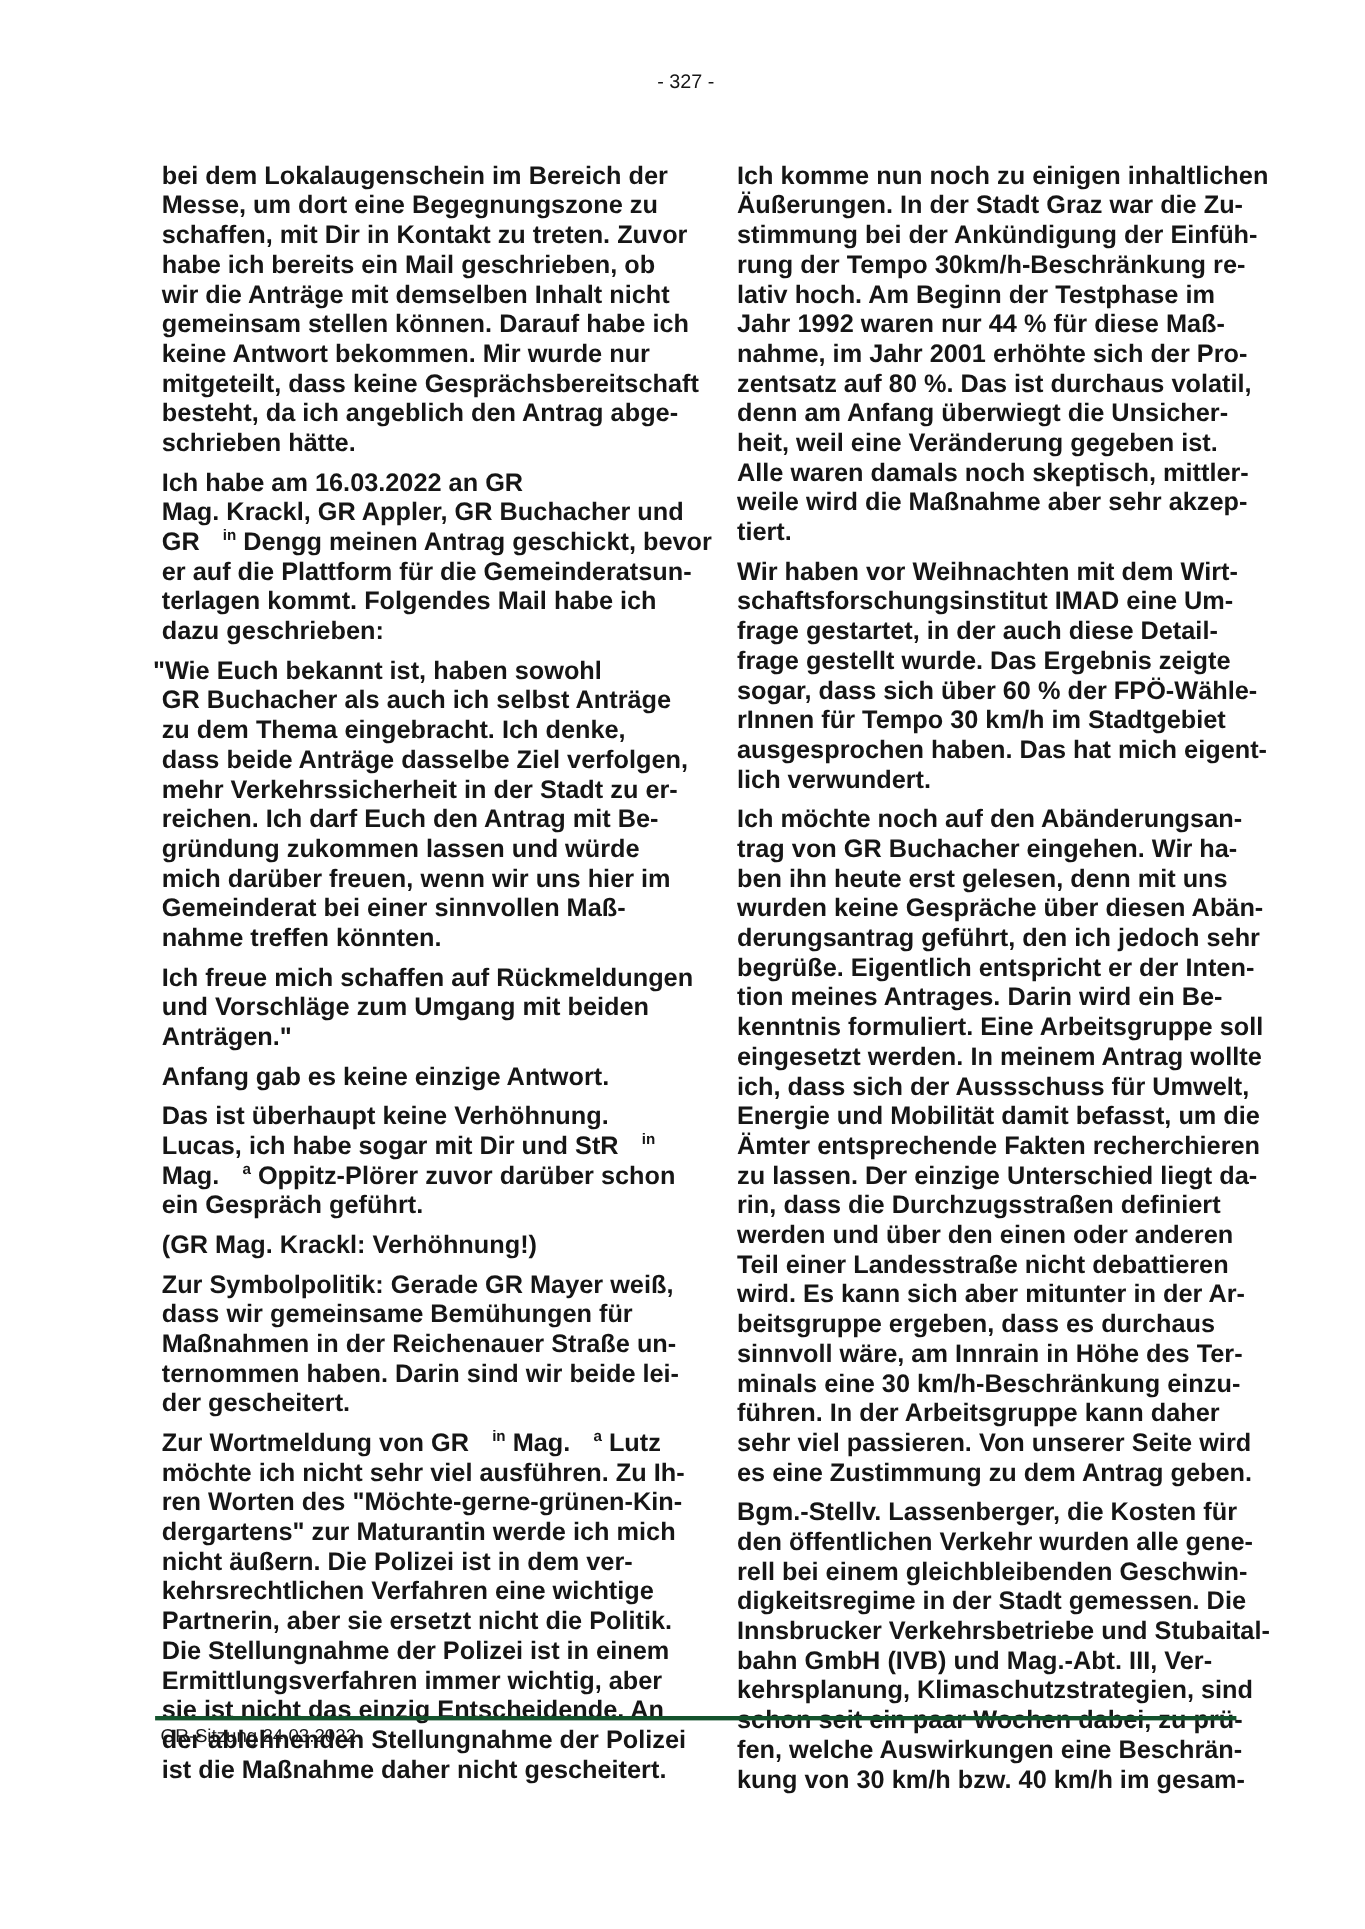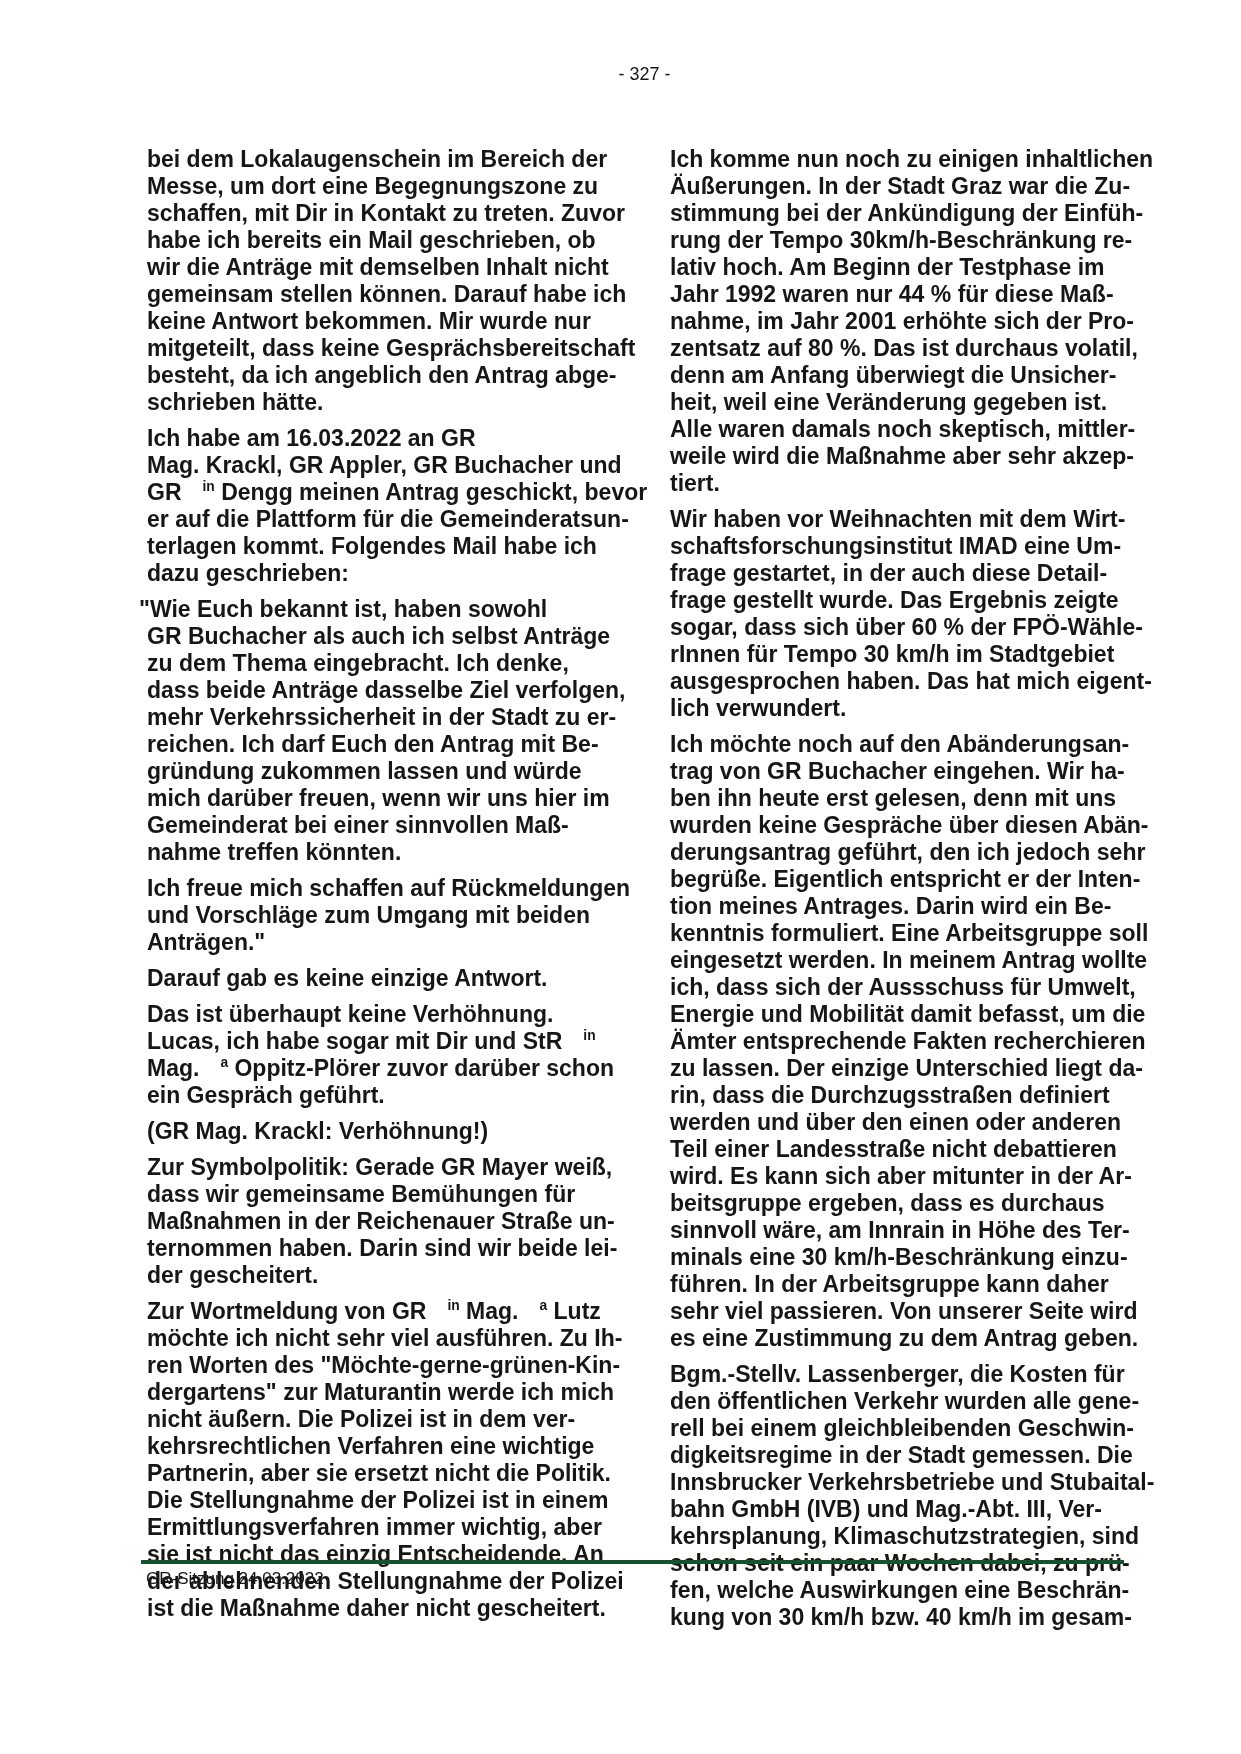--- a/index.html
+++ b/index.html
@@ -12,21 +12,21 @@
     width: 1241px;
     height: 1754px;
     margin: 0 auto;
     background: #ffffff;
     color: #161616;
     font-family: "Liberation Sans", "DejaVu Sans", sans-serif;
     overflow: hidden;
   }
   .page-number {
     position: absolute;
-    left: 153px;
+    left: 132px;
     top: 63px;
     width: 983px;
     text-align: center;
     font-size: 18px;
     line-height: 22px;
     color: #161616;
   }
   .column {
     position: absolute;
     top: 146px;
@@ -95,21 +95,21 @@
 dass beide Anträge dasselbe Ziel verfolgen,
 mehr Verkehrssicherheit in der Stadt zu er-
 reichen. Ich darf Euch den Antrag mit Be-
 gründung zukommen lassen und würde
 mich darüber freuen, wenn wir uns hier im
 Gemeinderat bei einer sinnvollen Maß-
 nahme treffen könnten.</span></p>
       <p class="para"><span>Ich freue mich schaffen auf Rückmeldungen
 und Vorschläge zum Umgang mit beiden
 Anträgen."</span></p>
-      <p class="para"><span>Darauf gab es keine einzige Antwort.</span></p>
+      <p class="para"><span>Anfang gab es keine einzige Antwort.</span></p>
       <p class="para"><span>Das ist überhaupt keine Verhöhnung.
 Lucas, ich habe sogar mit Dir und StR</span><sup>in</sup><span>
 Mag.</span><sup>a</sup><span> Oppitz-Plörer zuvor darüber schon
 ein Gespräch geführt.</span></p>
       <p class="para"><span>(GR Mag. Krackl: Verhöhnung!)</span></p>
       <p class="para"><span>Zur Symbolpolitik: Gerade GR Mayer weiß,
 dass wir gemeinsame Bemühungen für
 Maßnahmen in der Reichenauer Straße un-
 ternommen haben. Darin sind wir beide lei-
 der gescheitert.</span></p>

